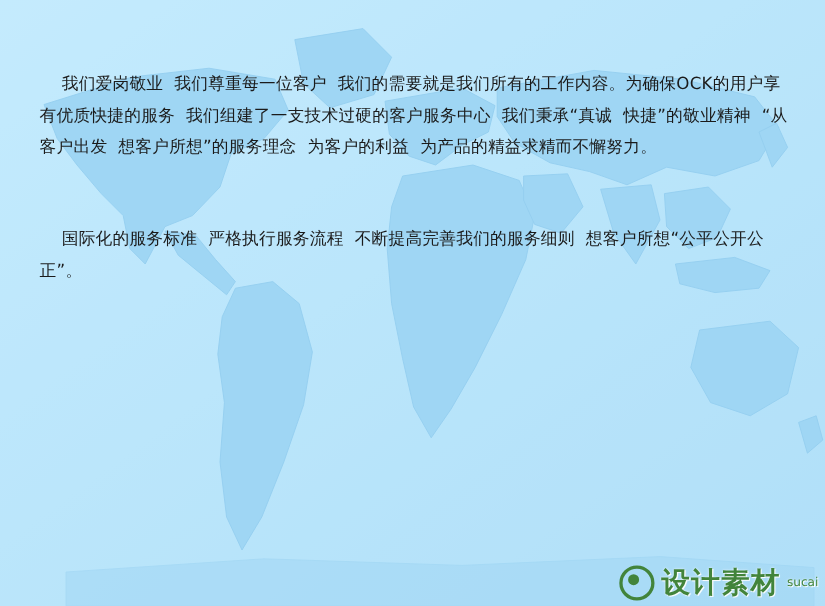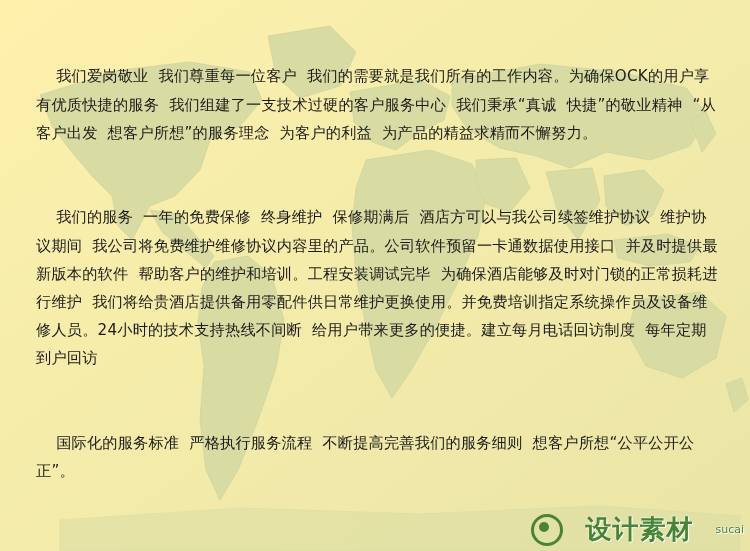--- a/index.html
+++ b/index.html
@@ -10,21 +10,21 @@
     width: 750px;
     height: 551px;
     overflow: hidden;
     font-family: "DejaVu Sans", "Liberation Sans", sans-serif;
     background: #ffffff;
   }
   #page {
     position: relative;
     width: 750px;
     height: 551px;
-    background: #fde047;
+    background: #7dd3fc;
     overflow: hidden;
   }
   
   #map-bg {
     position: absolute;
     inset: 0;
     width: 750px;
     height: 551px;
     z-index: 0;
     opacity: 0.55;
@@ -60,21 +60,20 @@
     z-index: 3;
     display: flex;
     align-items: center;
     font-family: "DejaVu Sans", "Liberation Sans", sans-serif;
     font-size: 26px;
     font-weight: bold;
     color: #3a7d2c;
     text-shadow: 0 0 2px #ffffff, 1px 1px 0 #ffffff;
     letter-spacing: 1px;
     opacity: 0.92;
-    gap: 16px;
   }
   #watermark .wm-badge {
     display: inline-block;
     width: 26px;
     height: 26px;
     border: 3px solid #3a7d2c;
     border-radius: 50%;
     margin-right: 6px;
     position: relative;
   }
@@ -141,21 +140,20 @@
 
         <path d="M690,120 L706,112 L716,134 L702,152 Z"></path>
 
         <path d="M60,520 L240,508 L420,514 L600,506 L740,516 L740,551 L60,551 Z" opacity="0.5"></path>
       </g>
     </svg>
   </div>
 
   <div id="doc-text">
     <p class="para">    我们爱岗敬业  我们尊重每一位客户  我们的需要就是我们所有的工作内容。为确保OCK的用户享有优质快捷的服务  我们组建了一支技术过硬的客户服务中心  我们秉承“真诚  快捷”的敬业精神  “从客户出发  想客户所想”的服务理念  为客户的利益  为产品的精益求精而不懈努力。</p>
-    <p class="para">    我们的服务  一年的免费保修  终身维护  保修期满后  酒店方可以与我公司续签维护协议  维护协议期间  我公司将免费维护维修协议内容里的产品。公司软件预留一卡通数据使用接口  并及时提供最新版本的软件  帮助客户的维护和培训。工程安装调试完毕  为确保酒店能够及时对门锁的正常损耗进行维护  我们将给贵酒店提供备用零配件供日常维护更换使用。并免费培训指定系统操作员及设备维修人员。24小时的技术支持热线不间断  给用户带来更多的便捷。建立每月电话回访制度  每年定期到户回访</p>
     <p class="para">    国际化的服务标准  严格执行服务流程  不断提高完善我们的服务细则  想客户所想“公平公开公正”。</p>
     
     
     
     
     
     
     
     
     

